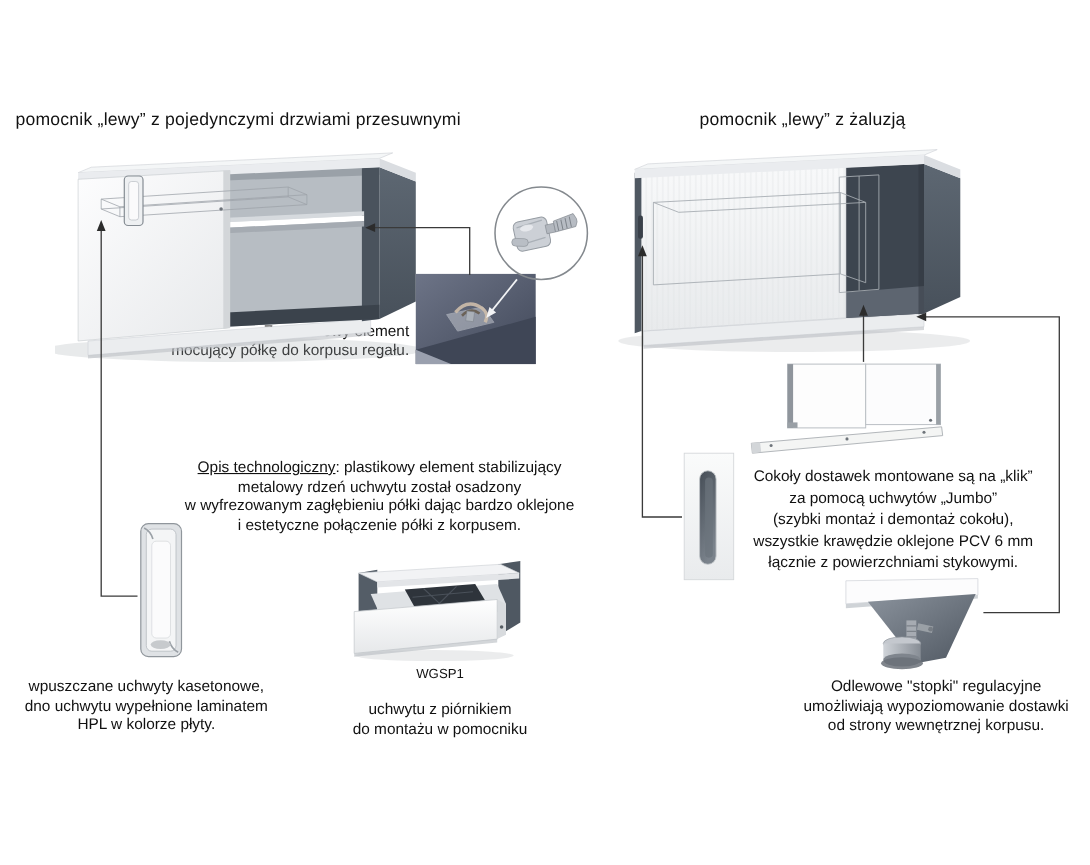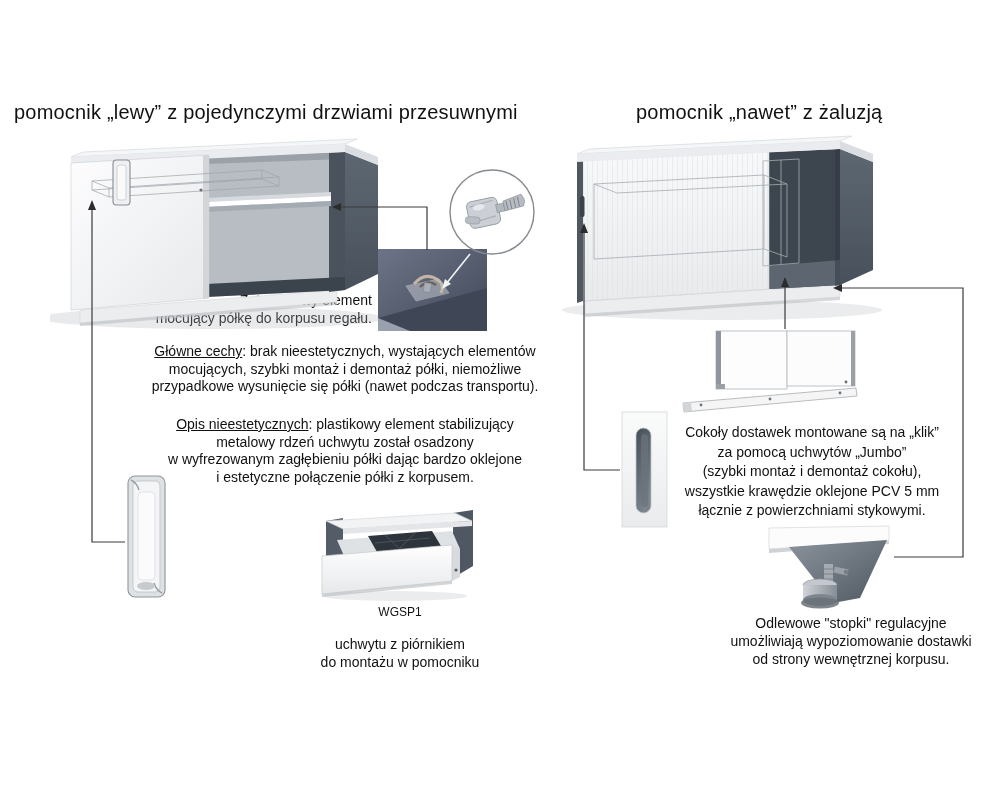--- a/index.html
+++ b/index.html
@@ -1,33 +1,33 @@
 <!DOCTYPE html>
 <html lang="pl"><head>
 <meta charset="utf-8">
 <style>
   html,body{margin:0;padding:0;background:#fff;}
   #canvas{position:relative;width:991px;height:786px;background:#ffffff;overflow:hidden;
           font-family:"Liberation Sans","DejaVu Sans",sans-serif;color:#121212;}
-  .title{position:absolute;font-size:20px;letter-spacing:.2px;color:#111;white-space:nowrap;}
+  .title{position:absolute;font-size:16px;letter-spacing:.2px;color:#111;white-space:nowrap;}
   .note{position:absolute;font-size:14px;line-height:17.5px;text-align:center;white-space:pre-line;color:#111;}
   .note .lead{text-decoration:underline;}
   .right-align{text-align:right;}
   svg{position:absolute;display:block;}
   #overlay{left:0;top:0;z-index:10;pointer-events:none;}
   .illus{z-index:2;}
   .photo{z-index:3;}
 </style>
 </head>
 <body>
 
 <div id="canvas">
 
   <div class="title" style="left:14px;top:101px;">pomocnik „lewy” z pojedynczymi drzwiami przesuwnymi</div>
-  <div class="title" style="left:636px;top:101px;">pomocnik „nawet” z żaluzją</div>
+  <div class="title" style="left:636px;top:101px;">pomocnik „lewy” z żaluzją</div>
 
   <svg class="illus" style="left:50px;top:132px;" width="345" height="200" viewBox="50 132 345 200">
     <defs>
       <linearGradient id="gradSideL" x1="0" y1="0" x2="0" y2="1">
         <stop offset="0" stop-color="#5d6772"></stop>
           <stop offset="1" stop-color="#48515b"></stop>
       </linearGradient>
       <linearGradient id="gradDoorL" x1="0" y1="0" x2="1" y2="1">
         <stop offset="0" stop-color="#fdfdfe"></stop>
           <stop offset="1" stop-color="#e7e9eb"></stop>
@@ -208,38 +208,38 @@
     <circle cx="846" cy="572" r="2.2" fill="#777d84"></circle>
     <ellipse cx="820" cy="585" rx="17" ry="6" fill="#c4c8ce" stroke="#8d939a" stroke-width="0.6"></ellipse>
     <rect x="803" y="585" width="34" height="15" fill="url(#gradCylF)"></rect>
     <ellipse cx="820" cy="600" rx="17" ry="6" fill="#7f858d"></ellipse>
     <ellipse cx="820" cy="603" rx="19" ry="5.5" fill="#6a7078" opacity="0.85"></ellipse>
   </svg>
 
   <div class="note right-align" style="left:140px;top:292px;width:232px;">Zatrzaskowy element
 mocujący półkę do korpusu regału.</div>
 
-  <div class="note" style="left:142px;top:343px;width:406px;"><span class="lead">Główne cechy</span><span>: brak nieestetycznych, wystających elementów
-mocujących, szybki montaż i demontaż półki, niemożliwe
-przypadkowe wysunięcie się półki (nawet podczas transportu).</span></div>
-
-  <div class="note" style="left:142px;top:416px;width:406px;"><span class="lead">Opis nieestetycznych</span><span>: plastikowy element stabilizujący
+
+  <div class="note" style="left:142px;top:416px;width:406px;"><span class="lead">Opis technologiczny</span><span>: plastikowy element stabilizujący
 metalowy rdzeń uchwytu został osadzony
 w wyfrezowanym zagłębieniu półki dając bardzo oklejone
 i estetyczne połączenie półki z korpusem.</span></div>
 
+  <div class="note" style="left:18px;top:615px;width:230px;">wpuszczane uchwyty kasetonowe,
+dno uchwytu wypełnione laminatem
+HPL w kolorze płyty.</div>
 
   <div class="note" style="left:330px;top:604px;width:140px;font-size:12px;">WGSP1</div>
   <div class="note" style="left:310px;top:636px;width:180px;">uchwytu z piórnikiem
 do montażu w pomocniku</div>
 
   <div class="note" style="left:662px;top:423px;width:300px;line-height:19.5px;">Cokoły dostawek montowane są na „klik”
 za pomocą uchwytów „Jumbo”
 (szybki montaż i demontaż cokołu),
-wszystkie krawędzie oklejone PCV 5 mm
+wszystkie krawędzie oklejone PCV 6 mm
 łącznie z powierzchniami stykowymi.</div>
 
 
   <div class="note" style="left:726px;top:614px;width:250px;line-height:18px;">Odlewowe "stopki" regulacyjne
 umożliwiają wypoziomowanie dostawki
 od strony wewnętrznej korpusu.</div>
 
   <svg id="overlay" width="991" height="786" viewBox="0 0 991 786">
     <g stroke="#3a3a3a" stroke-width="1.2" fill="none">
       <path d="M92,206 L92,542 L125,542"></path>

